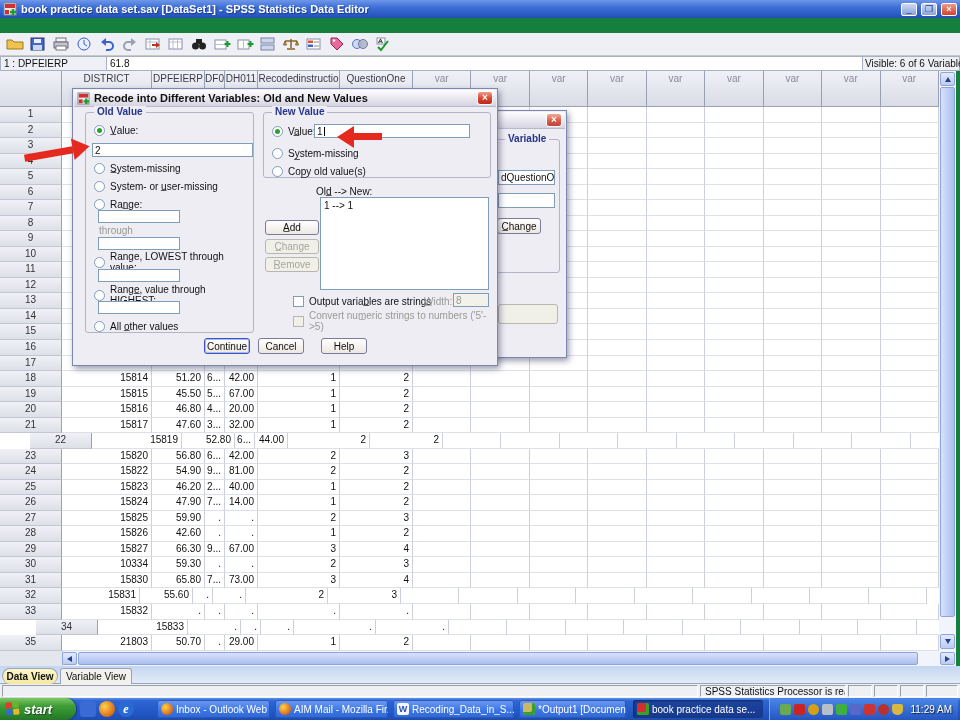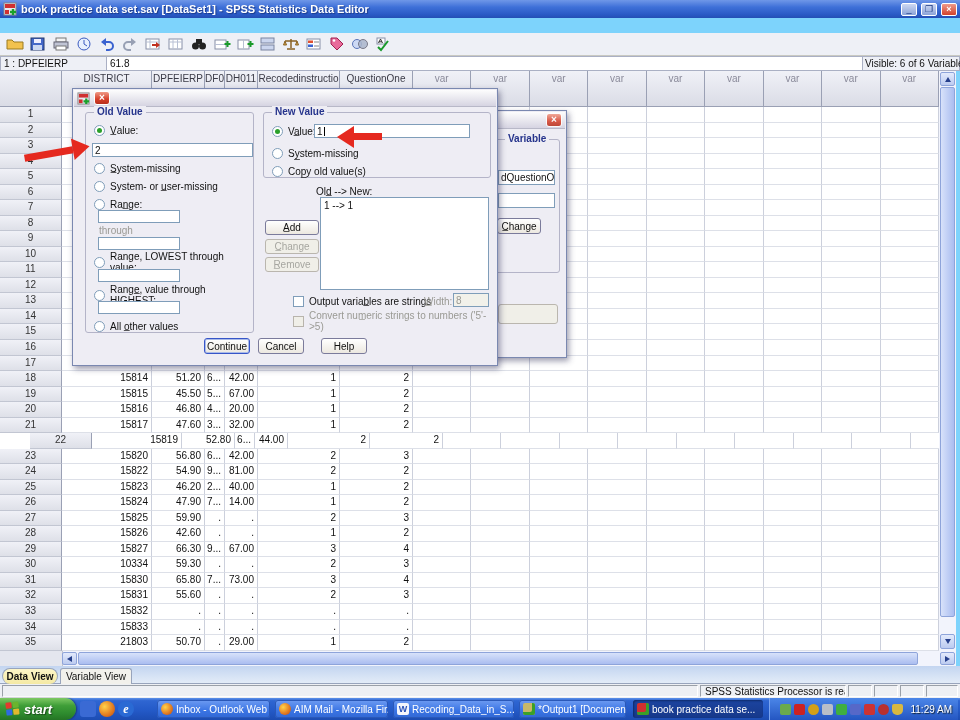--- a/index.html
+++ b/index.html
@@ -1,16 +1,16 @@
 <!DOCTYPE html>
 <html><head>
 <meta charset="utf-8">
 <style>
   html,body{margin:0;padding:0;background:#555;}
-  #screen{position:relative;width:960px;height:720px;background:#7dd3fc;overflow:hidden;
+  #screen{position:relative;width:960px;height:720px;background:#15803d;overflow:hidden;
     font-family:"Liberation Sans",sans-serif;font-size:10px;color:#111;}
   .abs{position:absolute;}
   
   #titlebar{left:0;top:0;width:960px;height:18px;
     background:linear-gradient(180deg,#6f97e8 0%,#3e70d8 40%,#2a5ac6 80%,#234fb4 100%);
     display:flex;align-items:center;gap:4px;padding:0 3px;box-sizing:border-box;}
   #titlebar .ttl{color:#fff;font-weight:bold;font-size:11px;text-shadow:1px 1px 1px #1a3a8a;
     white-space:nowrap;overflow:hidden;flex:1;}
   .winbtn{width:16px;height:13px;border-radius:2px;border:1px solid #fff;
     background:linear-gradient(180deg,#cdd8f2,#8ba3d8);display:flex;align-items:center;justify-content:center;
@@ -831,21 +831,21 @@
           <div class="gcell" style="width: 58.4444px;"></div>
           <div class="gcell" style="width: 58.4444px;"></div>
           <div class="gcell" style="width: 58.4444px;"></div>
           <div class="gcell" style="width: 58.4444px;"></div>
           <div class="gcell" style="width: 58.4444px;"></div>
           <div class="gcell" style="width: 58.4444px;"></div>
           <div class="gcell" style="width: 58.4444px;"></div>
         </div>
         <div class="grow" style="height: 15.5429px; line-height: 14.5429px;">
           <div class="gnum" style="width: 62px;">32</div>
-          <div class="gcell" style="width: 90px;">15831</div>
+          <div class="gcell" style="width: 78px;">15831</div>
           <div class="gcell" style="width: 53px;">55.60</div>
           <div class="gcell" style="width: 20px;">.</div>
           <div class="gcell" style="width: 33px;">.</div>
           <div class="gcell" style="width: 82px;">2</div>
           <div class="gcell" style="width: 73px;">3</div>
           <div class="gcell" style="width: 58.4444px;"></div>
           <div class="gcell" style="width: 58.4444px;"></div>
           <div class="gcell" style="width: 58.4444px;"></div>
           <div class="gcell" style="width: 58.4444px;"></div>
           <div class="gcell" style="width: 58.4444px;"></div>
@@ -865,21 +865,21 @@
           <div class="gcell" style="width: 58.4444px;"></div>
           <div class="gcell" style="width: 58.4444px;"></div>
           <div class="gcell" style="width: 58.4444px;"></div>
           <div class="gcell" style="width: 58.4444px;"></div>
           <div class="gcell" style="width: 58.4444px;"></div>
           <div class="gcell" style="width: 58.4444px;"></div>
           <div class="gcell" style="width: 58.4444px;"></div>
           <div class="gcell" style="width: 58.4444px;"></div>
           <div class="gcell" style="width: 58.4444px;"></div>
         </div>
-        <div class="grow" style="height: 15.5429px; line-height: 14.5429px;">
+        <div class="grow" style="height: 15.5429px; line-height: 14.5429px; padding-left: 36px;">
           <div class="gnum" style="width: 62px;">34</div>
           <div class="gcell" style="width: 90px;">15833</div>
           <div class="gcell" style="width: 53px;">.</div>
           <div class="gcell" style="width: 20px;">.</div>
           <div class="gcell" style="width: 33px;">.</div>
           <div class="gcell" style="width: 82px;">.</div>
           <div class="gcell" style="width: 73px;">.</div>
           <div class="gcell" style="width: 58.4444px;"></div>
           <div class="gcell" style="width: 58.4444px;"></div>
           <div class="gcell" style="width: 58.4444px;"></div>
@@ -1020,20 +1020,21 @@
   </div>
 
   <div class="dlg abs" id="dlg-recode" style="left:72px;top:88px;width:426px;height:278px;z-index:10;">
     <div class="dtitle">
       <span class="spssico" style="width:13px;height:13px;"><svg width="13" height="13" viewBox="0 0 14 14">
             <rect x="1" y="1" width="12" height="12" fill="#e8e8f0" stroke="#888"></rect>
             <rect x="2" y="2" width="10" height="4" fill="#d03030"></rect>
             <rect x="2" y="8" width="4" height="4" fill="#d03030"></rect>
             <path d="M10 7 v6 M7 10 h6" stroke="#1aa02a" stroke-width="2.4"></path>
           </svg></span>
+      <span class="dt">Recode into Different Variables: Old and New Values</span>
       <span class="xbtn">×</span>
     </div>
 
     <div class="grp" style="left:12px;top:23px;width:169px;height:221px;">
       <span class="glab">Old Value</span>
       <div class="rrow" style="left:8px;top:11px;">
           <span class="radio sel"></span>
           <span>V̲alue:</span>
         </div>
       <div class="xfield" style="left:6px;top:30px;width:161px;height:14px;">2</div>

